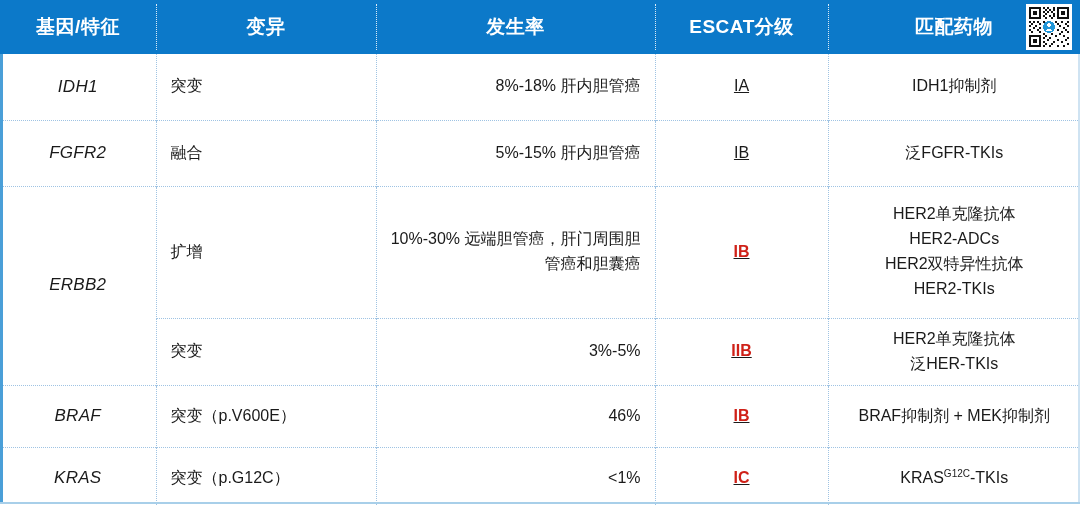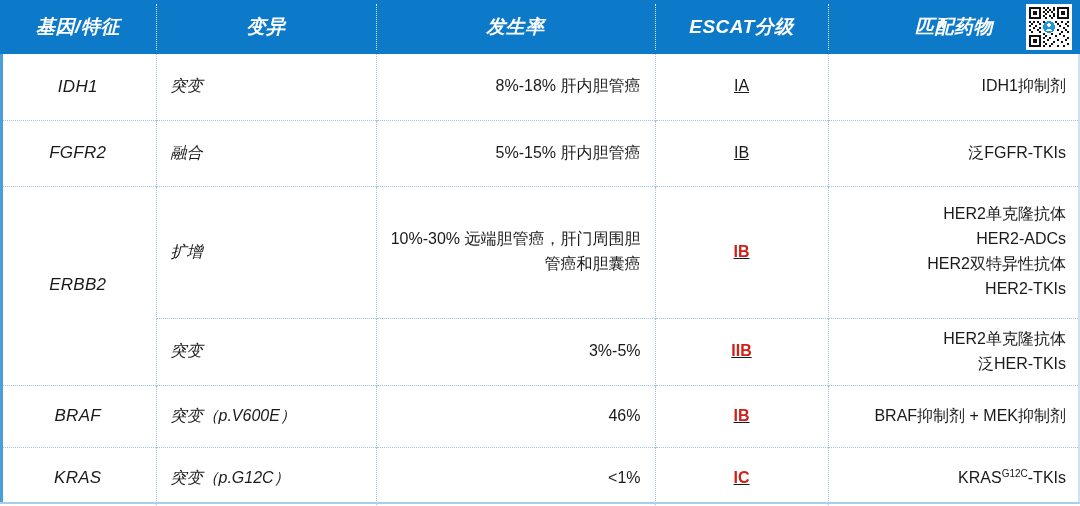--- a/index.html
+++ b/index.html
@@ -42,21 +42,20 @@
     color: #ffffff;
     font-size: 19px;
     font-weight: bold;
     text-align: center;
     vertical-align: middle;
     height: 54px;
     padding: 0 4px;
     border: none;
     position: relative;
     letter-spacing: 0.5px;
-    font-style: italic;
   }
   
   thead tr.head-row th + th::before {
     content: "";
     position: absolute;
     left: 0; top: 4px; bottom: 4px;
     width: 0;
     border-left: 1px dotted #ffffff;
     opacity: 0.85;
   }
@@ -89,24 +88,24 @@
   tbody td:last-child { border-right: none; }
 
   tbody tr.r-first td { border-top: none; }
 
   .cell-gene {
     text-align: center;
     font-style: italic;
     font-size: 17px;
     letter-spacing: 0.3px;
   }
-  .cell-var   { text-align: left; font-style: italic; }
+  .cell-var   { text-align: left; }
   .cell-rate  { text-align: right; }
   .cell-escat { text-align: center; font-size: 16px; text-decoration: underline; }
-  .cell-drug  { text-align: right; }
+  .cell-drug  { text-align: center; }
 
   .escat-hl {
     color: #cf2118;
     font-weight: bold;
   }
 
   .drug-line { display: block; }
 
   sup.sup {
     font-size: 10px;

